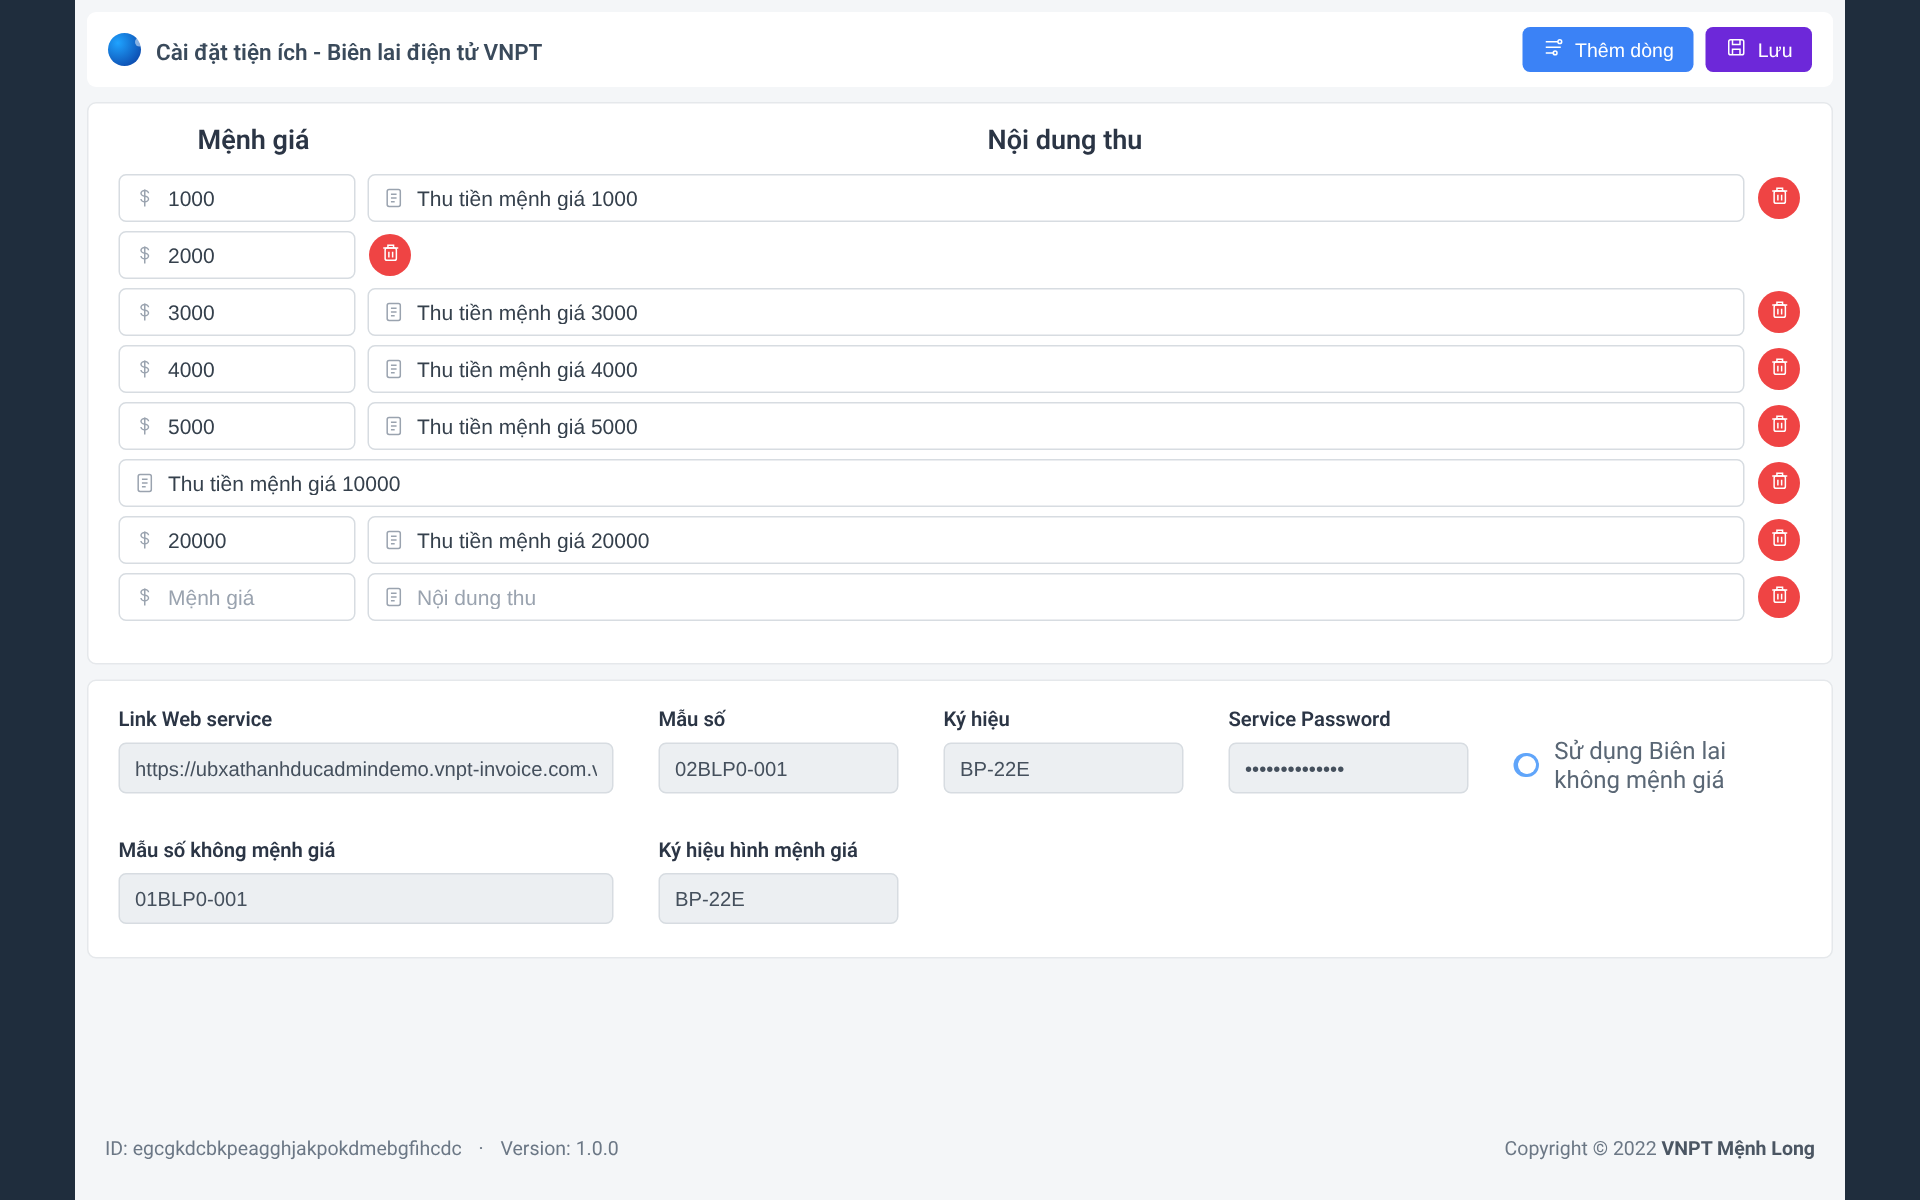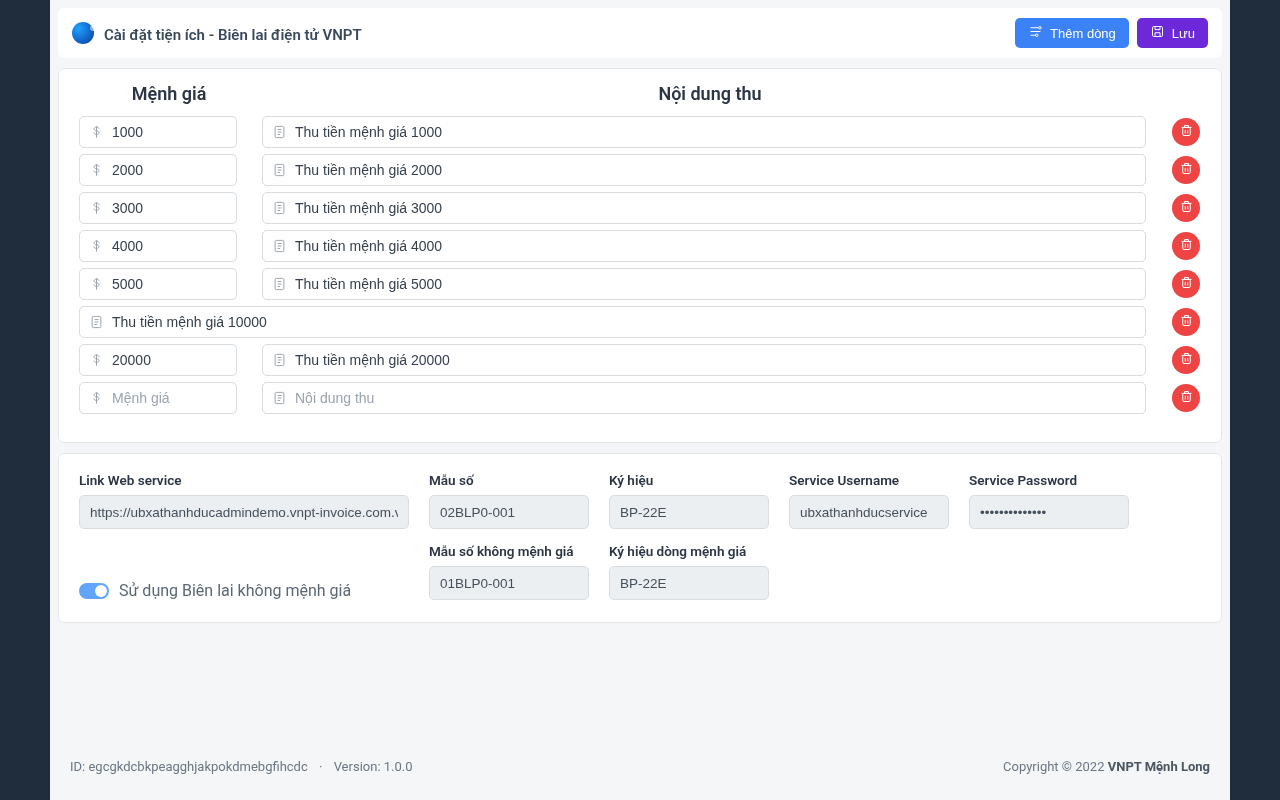--- a/index.html
+++ b/index.html
@@ -60,21 +60,21 @@
     border: 1px solid #e5e8eb;
   }
 
   
   .denom-card { padding: 14px 20px 22px 20px; }
   .denom-headers { display:flex; margin-bottom: 12px; }
   .denom-headers .col-amount { width: 180px; text-align:center; font-size: 18px; font-weight:600; color:#2b3545; }
   .denom-headers .col-desc   { flex:1; text-align:center; font-size:18px; font-weight:600; color:#2b3545; }
   .denom-headers .col-act    { width: 40px; }
 
-  .denom-row { display:flex; align-items:center; gap:25px; margin-bottom:6px; }
+  .denom-row { display:flex; align-items:center; gap:8px; margin-bottom:6px; }
   .input-group { position:relative; display:flex; align-items:center; }
   .input-group .prefix-ico {
     position:absolute; left:10px; top:50%; transform:translateY(-50%);
     color:#9aa3af; display:flex; align-items:center; pointer-events:none;
   }
   .input-group input {
     width:100%; height:32px;
     padding: 5px 10px 5px 32px;
     border:1px solid #d7dce1; border-radius:5px;
     font-size:14px; color:#35404c; background:#fff;
@@ -93,20 +93,21 @@
   .del-btn svg{width:15px;height:15px;}
 
   
   .ws-card { padding: 18px 20px 22px 20px; }
   .ws-title { font-size: 18px; font-weight: 700; color:#2b3545; margin-bottom: 14px; }
   .ws-grid {
     display:grid;
     grid-template-columns: 330px 160px 160px 160px 160px;
     column-gap: 20px; row-gap: 14px;
     align-items: end;
+    gap: 30px;
   }
   .fld label{ display:block; font-size:13.5px; font-weight:600; color:#2b3545; margin-bottom:7px; }
   .fld input{
     width:100%; height:34px;
     padding:6px 10px;
     border:1px solid #d7dce1; border-radius:5px;
     font-size:13.5px; color:#45505d;
     background:#eceff2;
   }
 
@@ -208,29 +209,20 @@
         <div class="denom-row">
           <div class="input-group col-amount">
             <span class="prefix-ico">
               <svg viewBox="0 0 24 24" class="ico" width="15" height="15">
                 <path d="M12 3v18"></path>
                 <path d="M16 7c0-1.5-1.8-3-4-3s-4 1.5-4 3 1.8 3 4 3 4 1.5 4 3-1.8 3-4 3-4-1.5-4-3"></path>
               </svg>
             </span>
             <input type="text" value="2000" style="">
           </div>
-          <div class="input-group col-desc">
-            <span class="prefix-ico">
-              <svg viewBox="0 0 24 24" class="ico" width="15" height="15">
-                <rect x="5" y="3" width="14" height="18" rx="2"></rect>
-                <path d="M9 8h6M9 12h6M9 16h4"></path>
-              </svg>
-            </span>
-            <input type="text" value="Thu tiền mệnh giá 2000" style="">
-          </div>
           <div class="col-act">
             <button class="del-btn">
               <span><svg viewBox="0 0 24 24" class="ico" width="15" height="15">
                   <path d="M4 7h16"></path>
                   <path d="M9 7V4h6v3"></path>
                   <rect x="6" y="7" width="12" height="13" rx="2"></rect>
                   <path d="M10 11v6M14 11v6"></path>
                 </svg></span>
             </button>
           </div>
@@ -416,42 +408,38 @@
         <label>Link Web service</label>
         <input type="text" value="https://ubxathanhducadmindemo.vnpt-invoice.com.vn" style="">
       </div>
       <div class="fld">
         <label>Mẫu số</label>
         <input type="text" value="02BLP0-001" style="">
       </div>
       <div class="fld">
         <label>Ký hiệu</label>
         <input type="text" value="BP-22E" style="">
-      </div>
-      <div class="fld">
-        <label>Service Username</label>
-        <input type="text" value="ubxathanhducservice" style="">
       </div>
       <div class="fld">
         <label>Service Password</label>
         <input type="text" value="••••••••••••••" style="">
       </div>
 
       <div class="fld">
         <div class="toggle-wrap">
           <div class="toggle"></div>
           <span class="toggle-label">Sử dụng Biên lai không mệnh giá</span>
         </div>
       </div>
       <div class="fld">
         <label>Mẫu số không mệnh giá</label>
         <input type="text" value="01BLP0-001" style="">
       </div>
       <div class="fld">
-        <label>Ký hiệu dòng mệnh giá</label>
+        <label>Ký hiệu hình mệnh giá</label>
         <input type="text" value="BP-22E" style="">
       </div>
       <div></div>
         <div></div>
     </div>
   </div>
 
   <div class="footer">
     <div class="left">
       <span>ID: </span><span>egcgkdcbkpeagghjakpokdmebgfihcdc</span>

